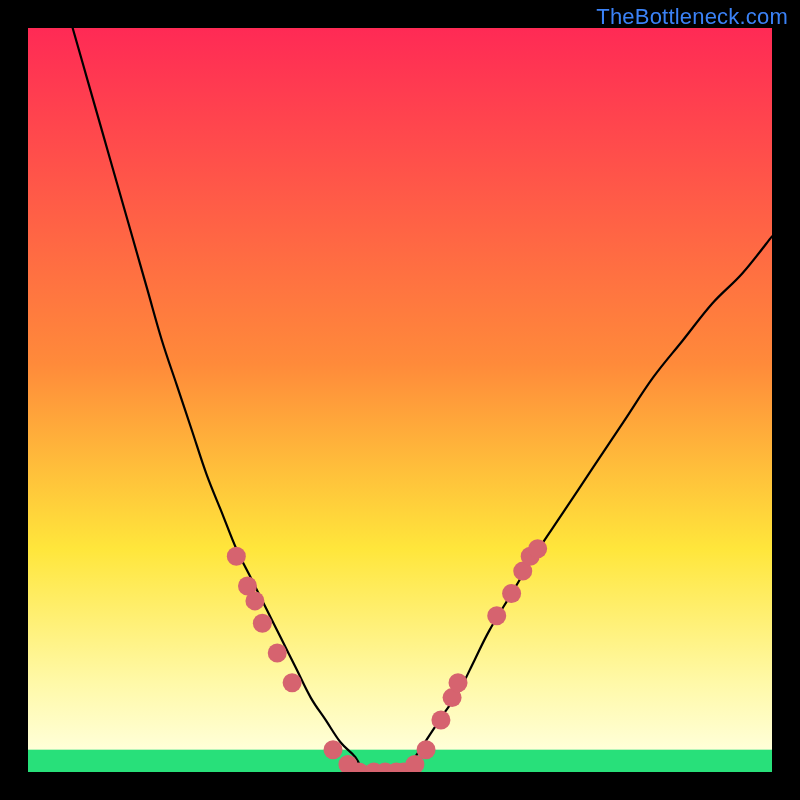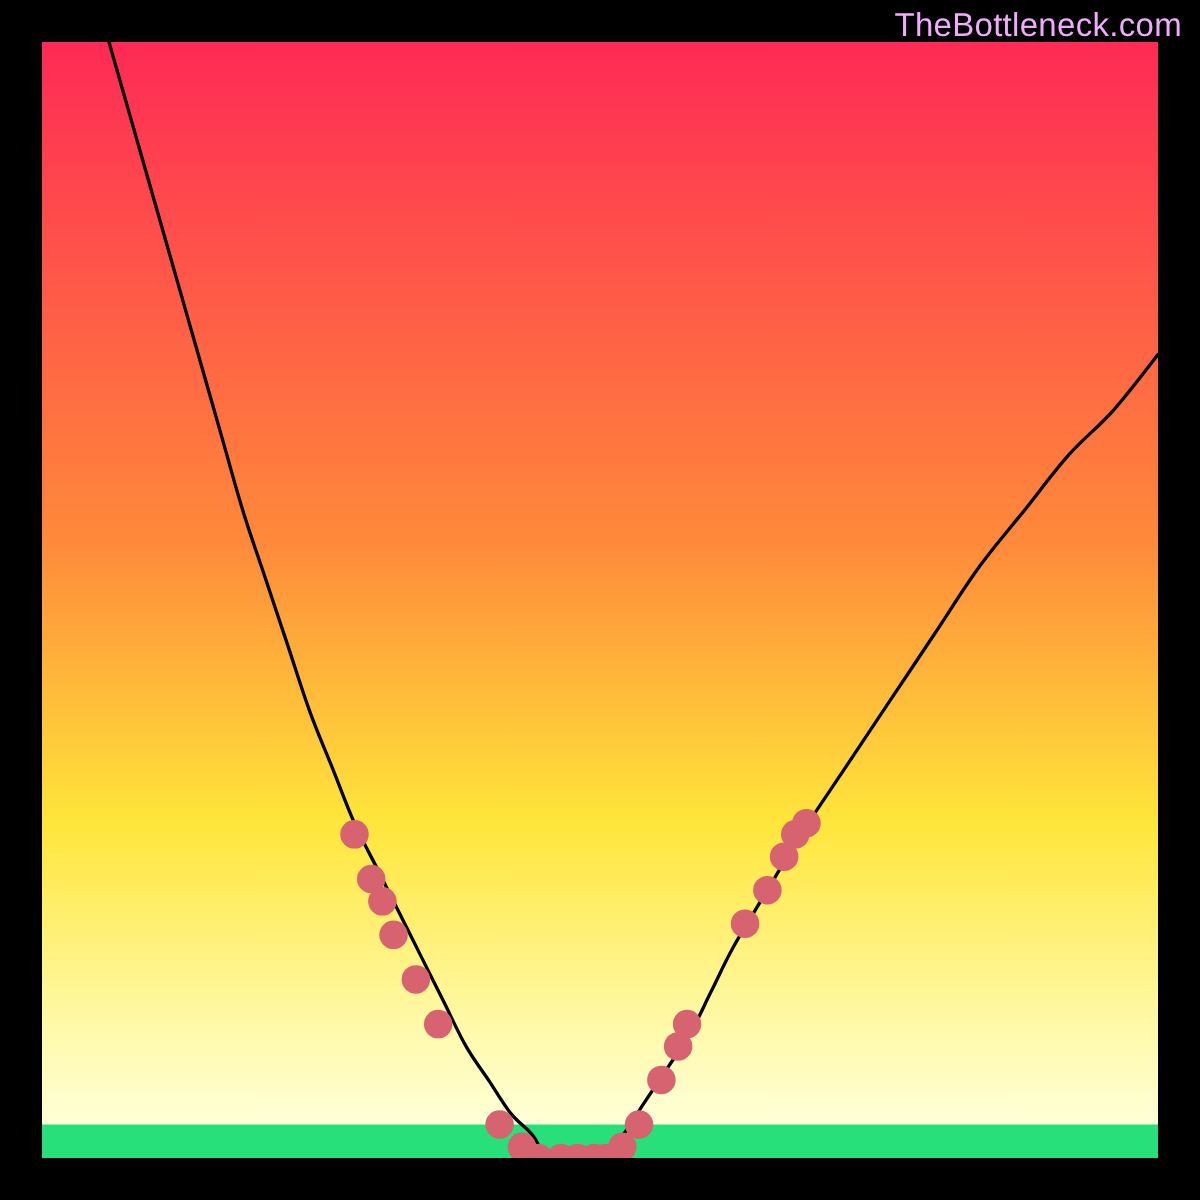--- a/index.html
+++ b/index.html
@@ -8,21 +8,21 @@
     width: 800px;
     height: 800px;
     background: #000;
     font-family: Arial, Helvetica, sans-serif;
     overflow: hidden;
   }
   .watermark {
     position: absolute;
     top: 4px;
     right: 12px;
-    color: #f0abfc;
+    color: #3b82f6;
     font-size: 22px;
     font-weight: 500;
     letter-spacing: 0.2px;
     z-index: 10;
   }
   .plot-frame {
     position: absolute;
     top: 28px;
     left: 28px;
     width: 744px;

